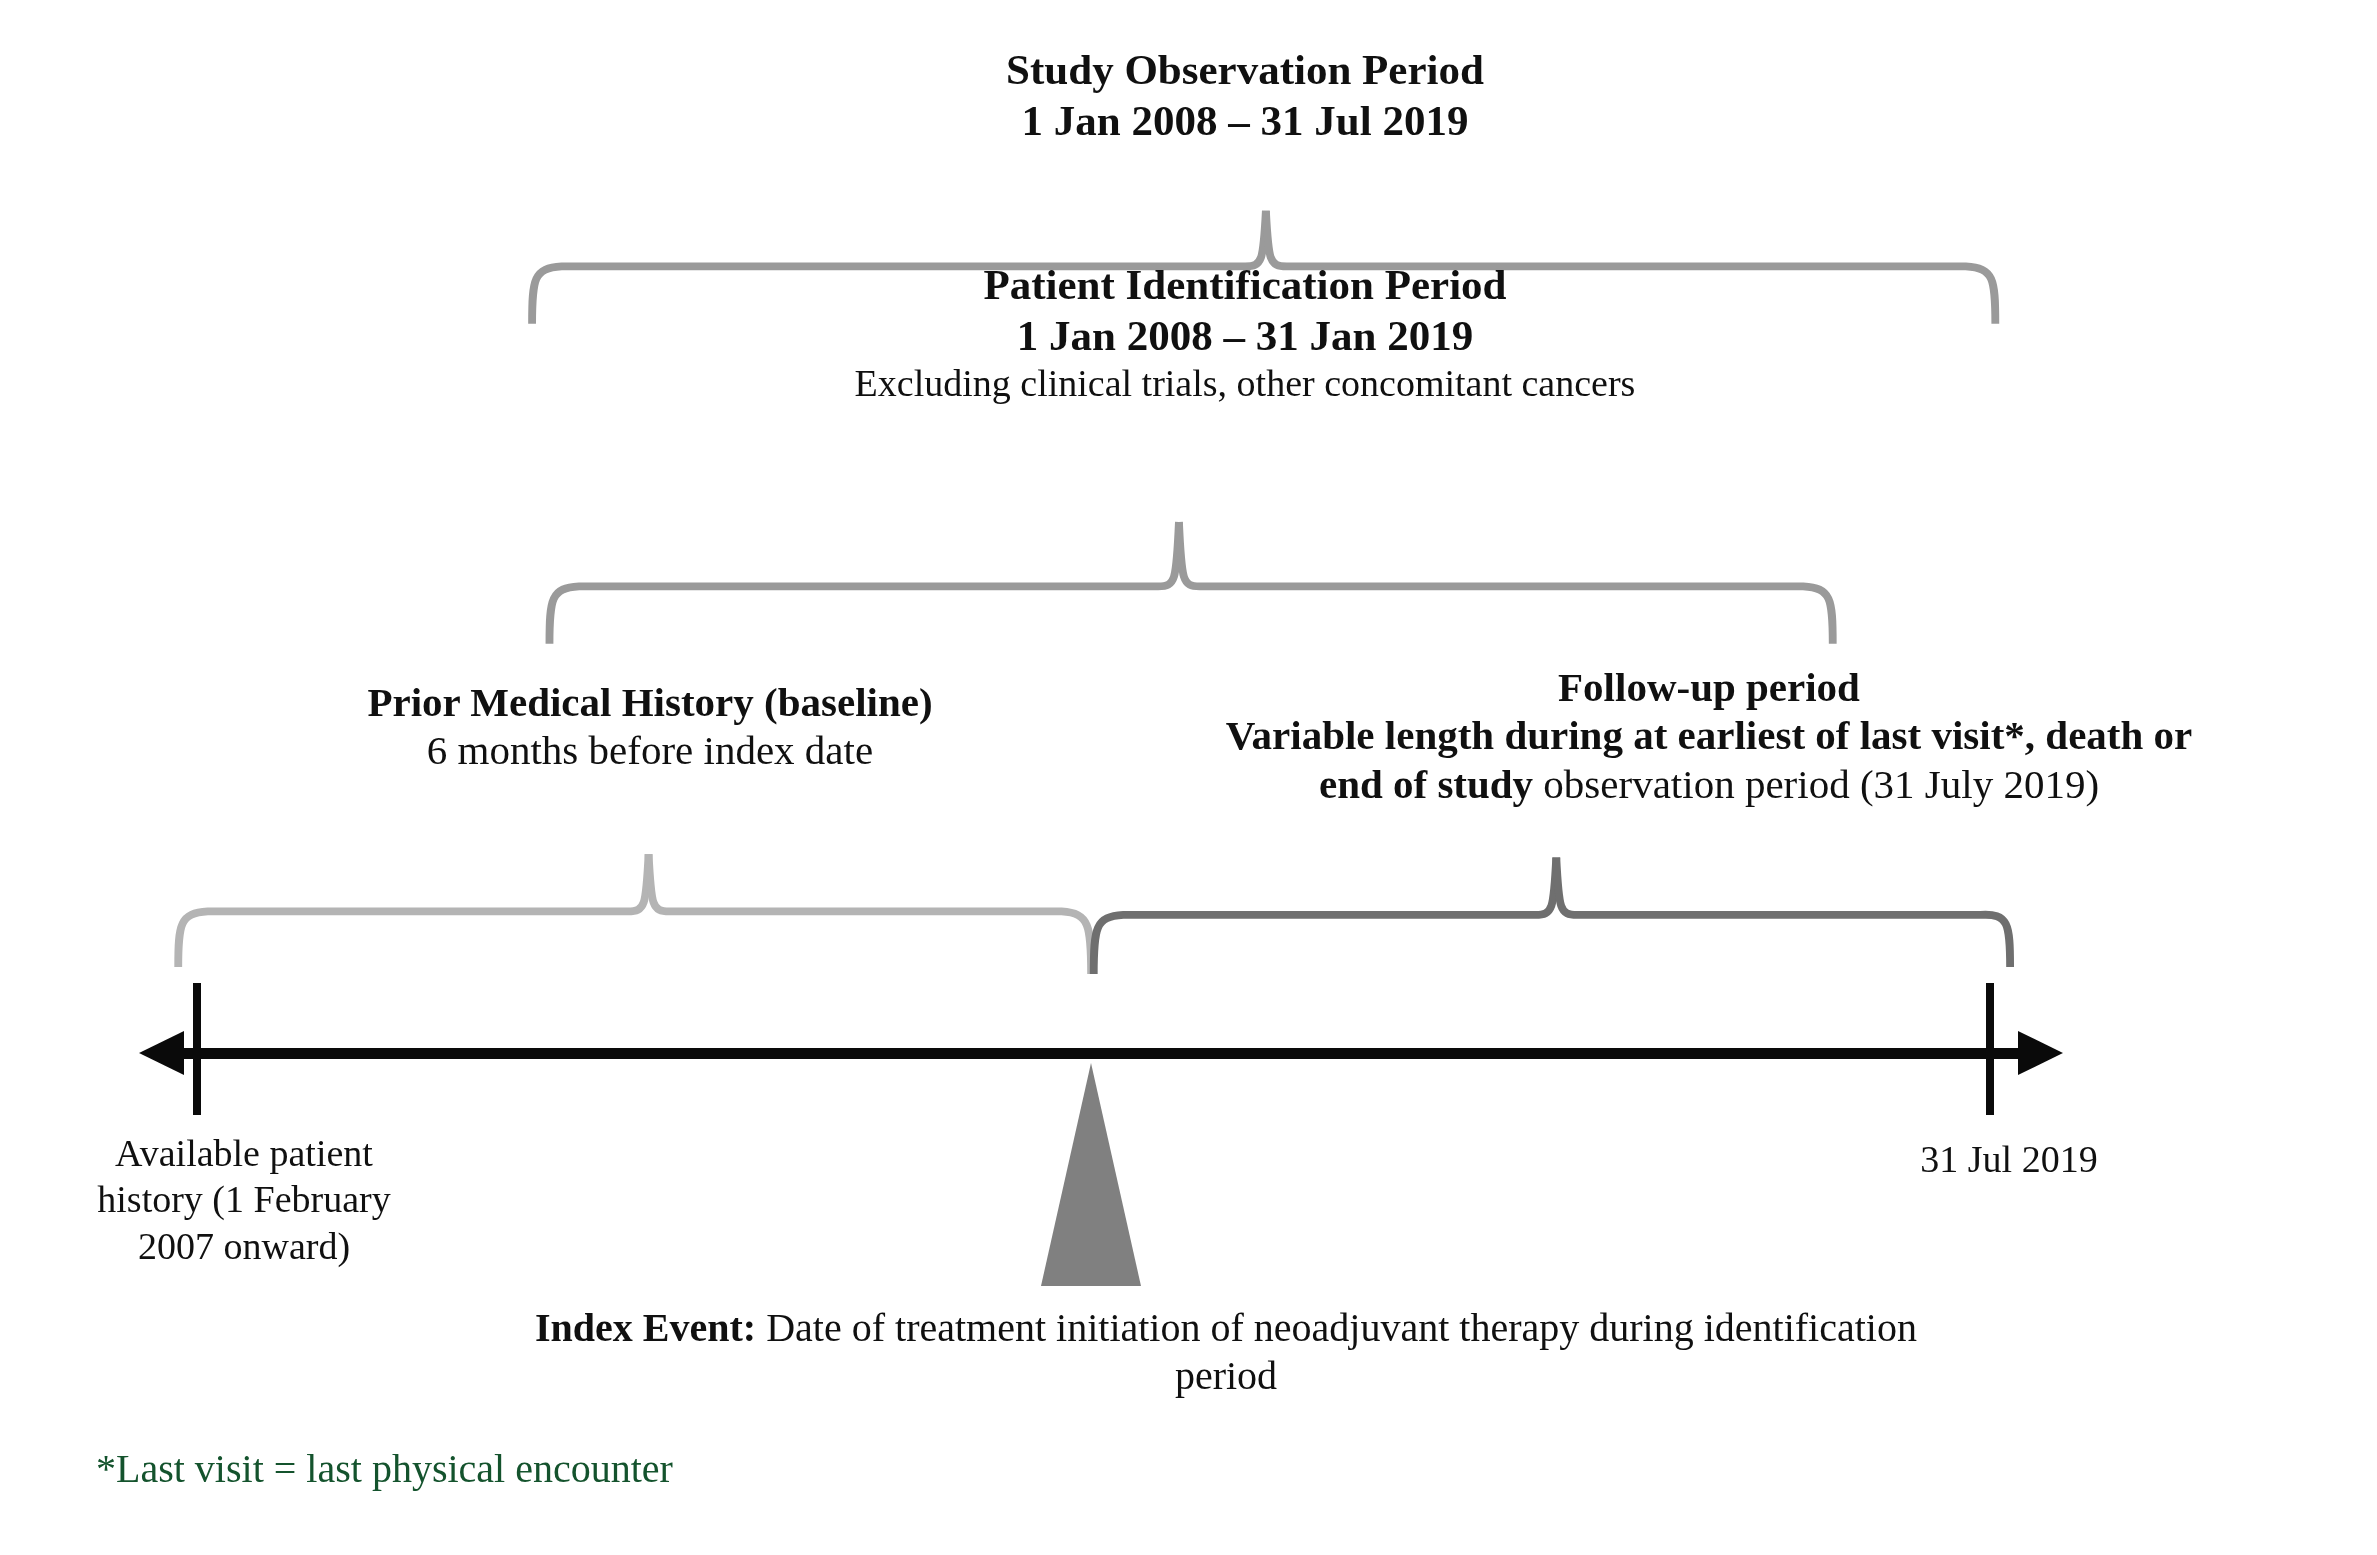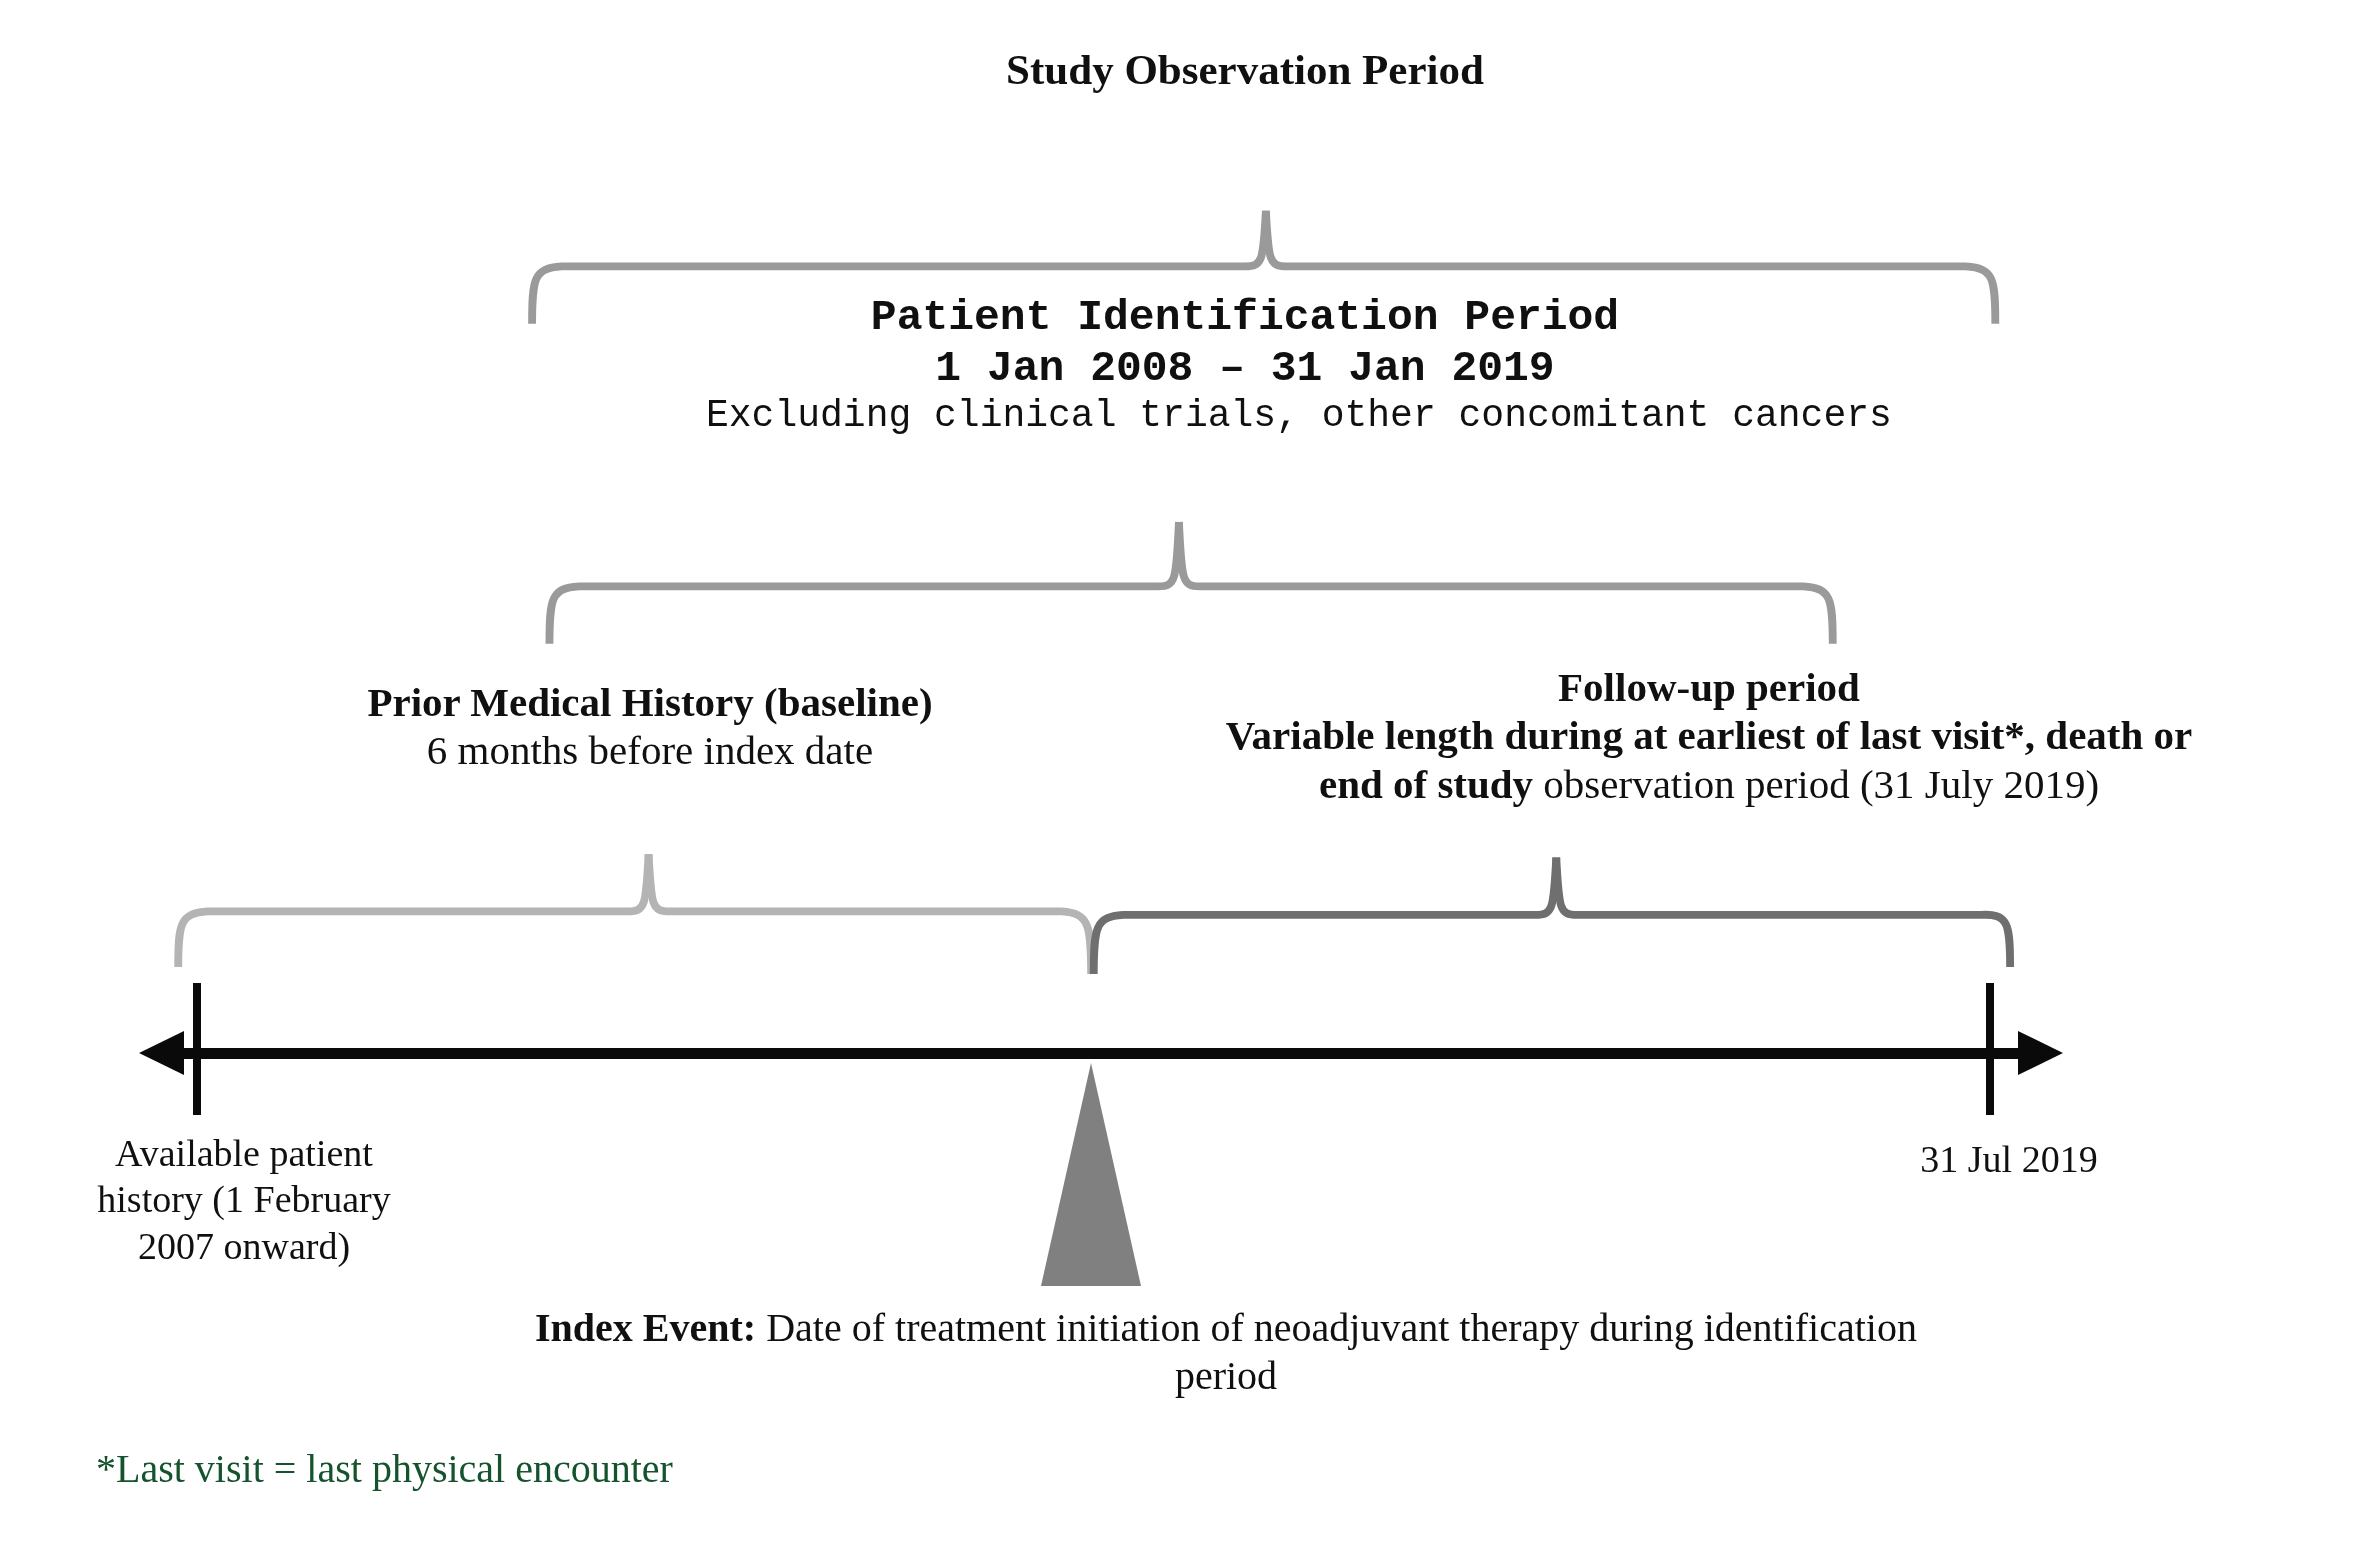--- a/index.html
+++ b/index.html
@@ -32,21 +32,21 @@
     text-align: center;
     line-height: 1.18;
     white-space: nowrap;
     color: #101010;
   }
   .bold   { font-weight: bold; }
   .normal { font-weight: normal; }
 
   
   #study-observation-block   { left: 706px;  top: 45px;   width: 1078px; }
-  #patient-identification-block { left: 706px; top: 293px; width: 1078px; font-family: Liberation Mono, monospace; }
+  #patient-identification-block { left: 706px; top: 260px; width: 1078px; }
   #prior-medical-block       { left: 137px;  top: 678px;  width: 1026px; }
   #followup-block            { left: 1070px; top: 663px;  width: 1278px; }
 
   .line-lg   { font-size: 43px; }
   .line-md   { font-size: 41px; }
   .line-sm   { font-size: 38px; }
 
   
   #timeline-axis {
     position: absolute;
@@ -154,20 +154,21 @@
 
       <g>
         <path d="M 1258 1120 C 1258 1066, 1260 1054, 1292 1052 L 1766 1052 C 1786 1052, 1787 1046, 1790 986" stroke="#6f6f6f" stroke-width="9"></path>
         <path d="M 2312 1112 C 2312 1062, 2310 1050, 2278 1052 L 1814 1052 C 1794 1052, 1793 1046, 1790 986" stroke="#6f6f6f" stroke-width="9"></path>
       </g>
     </g>
   </svg>
 
   <div class="txt" id="study-observation-block">
     <div class="line-lg bold">Study Observation Period</div>
+    <div class="line-lg bold">1 Jan 2008 – 31 Jul 2019</div>
   </div>
 
   <div class="txt" id="patient-identification-block">
     <div class="line-lg bold">Patient Identification Period</div>
     <div class="line-lg bold">1 Jan 2008 – 31 Jan 2019</div>
     <div class="line-sm normal">Excluding clinical trials, other concomitant cancers</div>
   </div>
 
   <div class="txt" id="prior-medical-block">
     <div class="line-md bold">Prior Medical History (baseline)</div>

